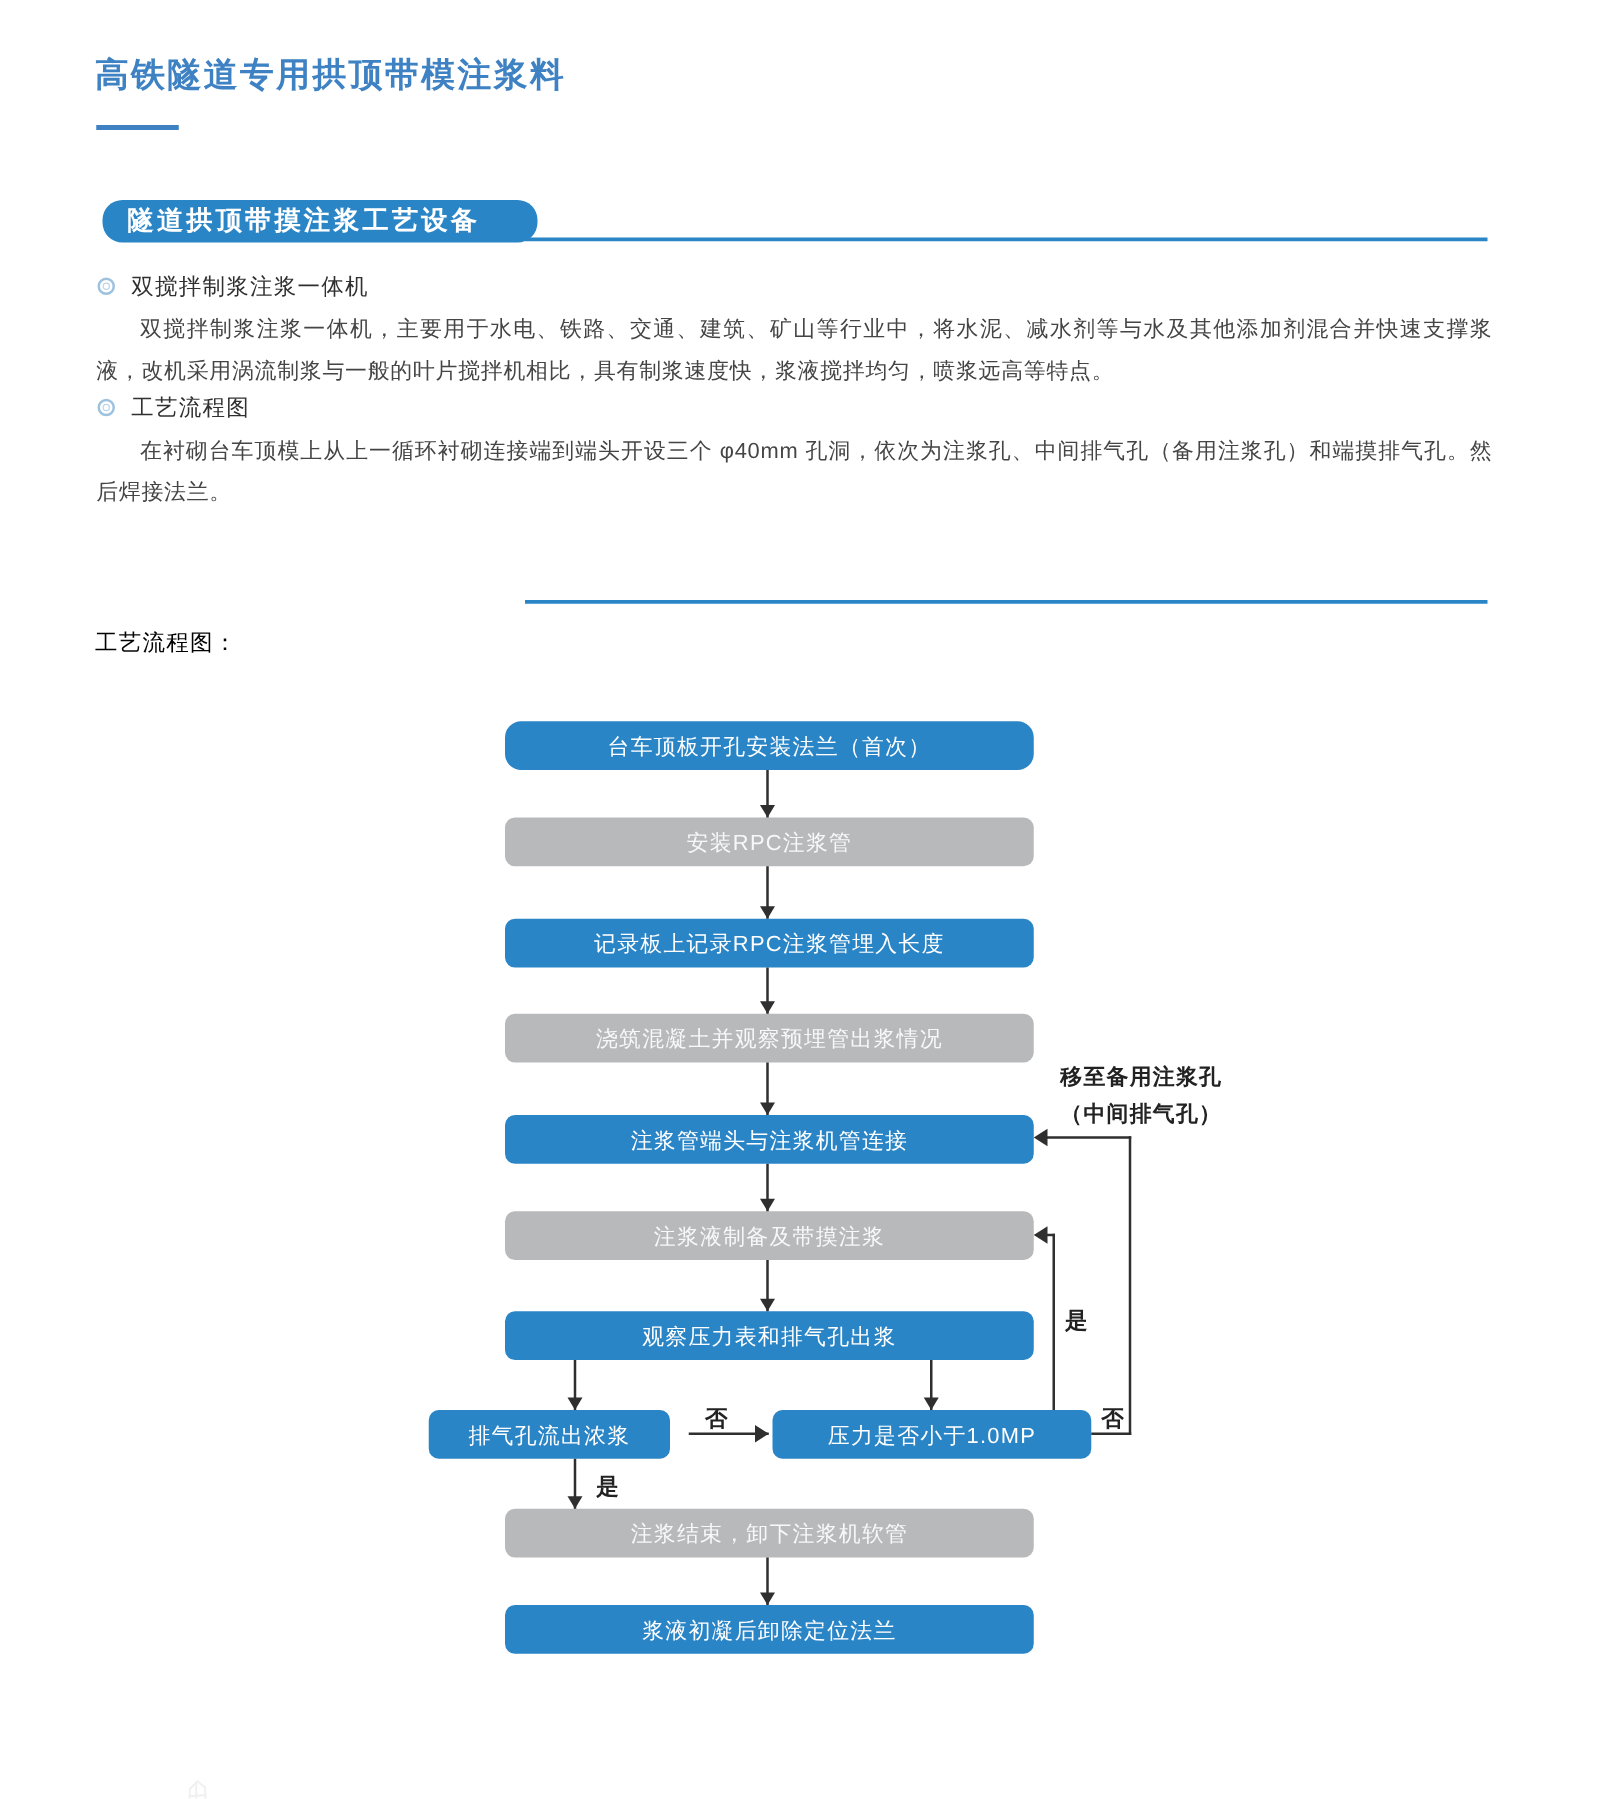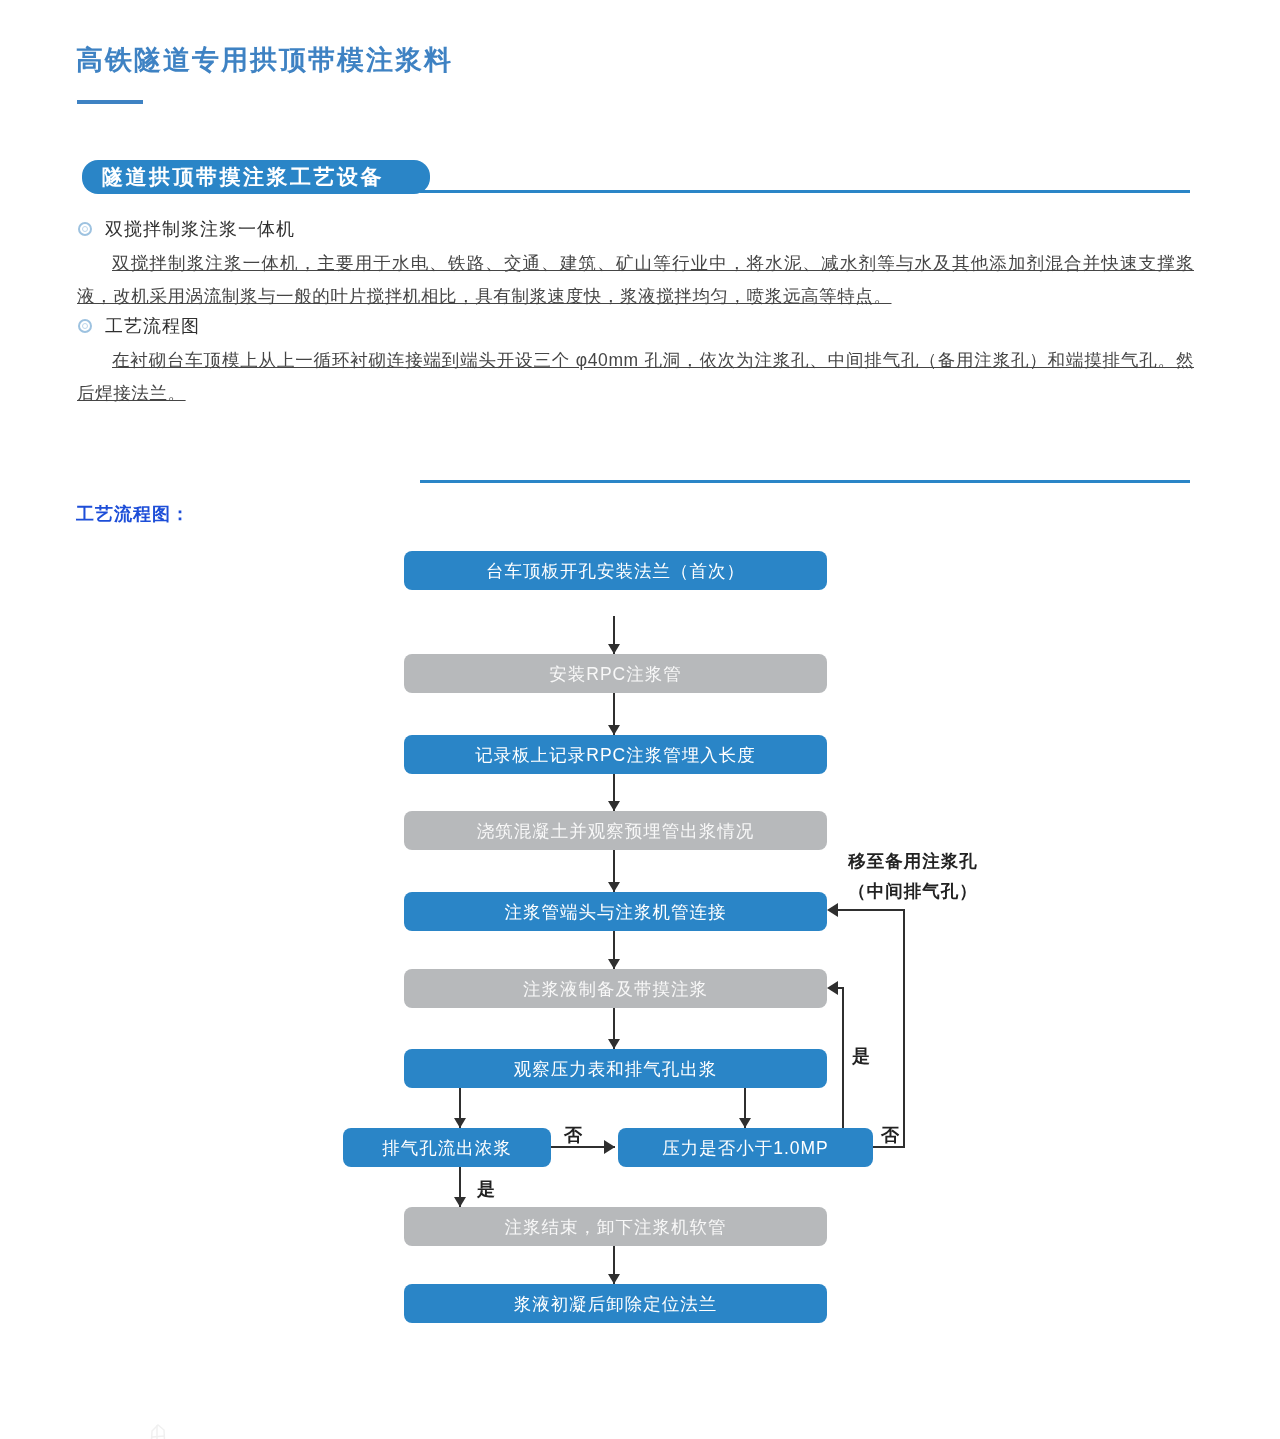--- a/index.html
+++ b/index.html
@@ -29,37 +29,37 @@
   .banner-2 { top:419px; } .banner-line-2 { top:449px; }
 
   
   .bullet { position:absolute; left:78px; display:flex; align-items:center; gap:13px; }
   .bullet-1 { top:186px; } .bullet-2 { top:283px; }
   .ring { width:14px; height:14px; border:2px solid #9dc2e0; border-radius:50%; position:relative; flex:0 0 auto; }
   .ring::after { content:""; position:absolute; inset:2px; border:1px solid #bcd6ec; border-radius:50%; }
   .bullet-label { font-size:18px; font-weight:normal; color:#303030; letter-spacing:1px; }
   .para {
     position:absolute; left:77px; width:1117px; font-size:17.5px; color:var(--ink);
-    line-height:33px; text-indent:2em; text-align:justify; letter-spacing:0.6px;text-decoration:underline;
+    line-height:33px; text-indent:2em; text-align:justify; letter-spacing:0.6px;
   }
   .para-1 { top:216px; } .para-2 { top:313px; }
 
-  .flow-caption { position:absolute; left:76px; top:471px; font-size:18px; font-weight:bold; color:#1d4ed8; letter-spacing:1px; }
+  .flow-caption { position:absolute; left:76px; top:471px; font-size:18px; font-weight:normal; color:#000000; letter-spacing:1px; }
 
   
   .node {
     position:absolute; height:39px; border-radius:8px; color:#fff; font-size:17.5px;
     display:flex; align-items:center; justify-content:center; letter-spacing:1px; text-align:center;
   }
   .node.blue { background:var(--accent); }
   .node.gray { background:var(--gray); color:#f8f8f8; }
   .main { left:404px; width:423px; }
-  .n1 { top:520px; } .n2 { top:623px; } .n3 { top:704px; } .n4 { top:780px; }
+  .n1 { top:546px;border-radius:13px; } .n2 { top:623px; } .n3 { top:704px; } .n4 { top:780px; }
   .n5 { top:861px; } .n6 { top:938px; } .n7 { top:1018px; }
-  .n8 { top:1097px; left:343px; width:208px; }
+  .n8 { top:1097px; left:343px; width:193px; }
   .n9 { top:1097px; left:618px; width:255px; }
   .n10 { top:1176px; } .n11 { top:1253px; }
 
   .varrow { position:absolute; width:2px; background:var(--arrow); }
   .varrow::after {
     content:""; position:absolute; bottom:0; left:-5px; width:0; height:0;
     border-left:6px solid transparent; border-right:6px solid transparent; border-top:10px solid var(--arrow);
   }
   .harrow { position:absolute; height:2px; background:var(--arrow); }
   .harrow::after {

